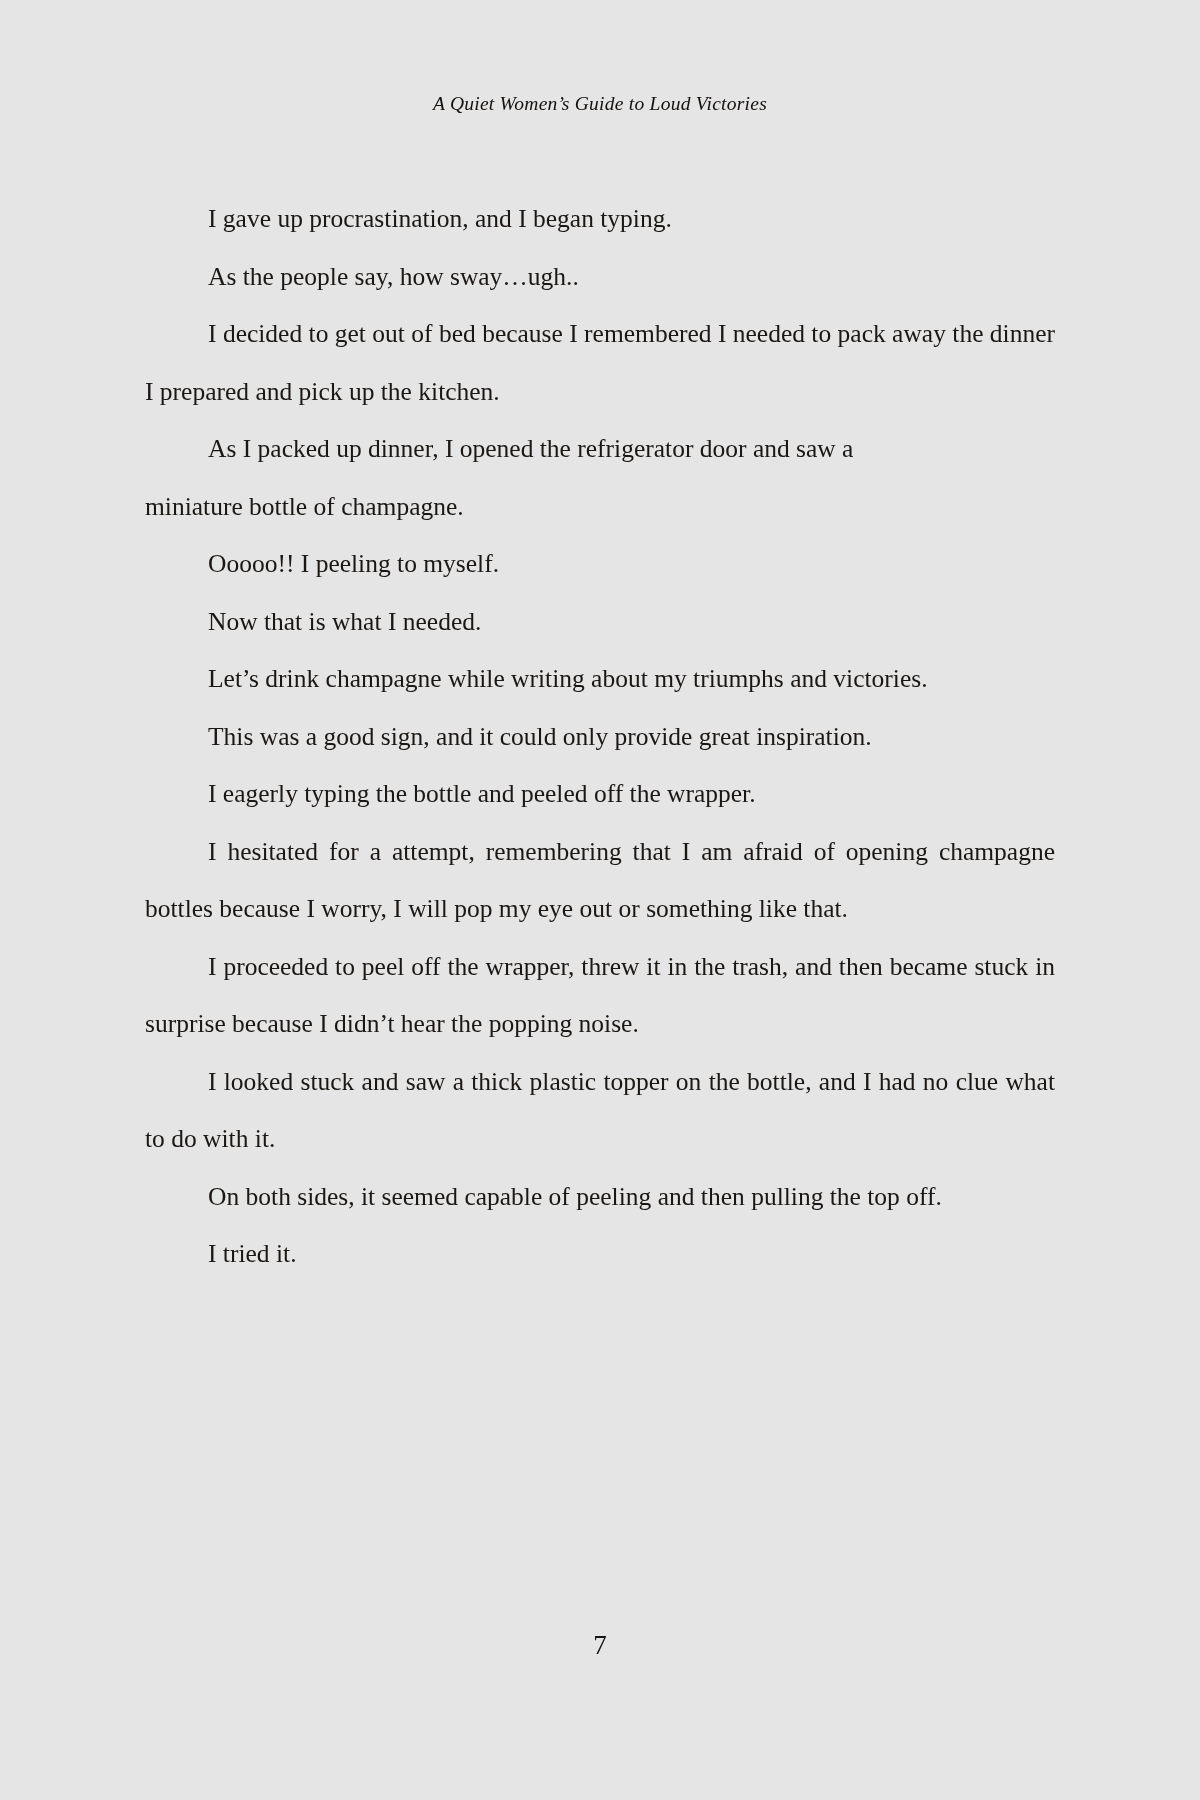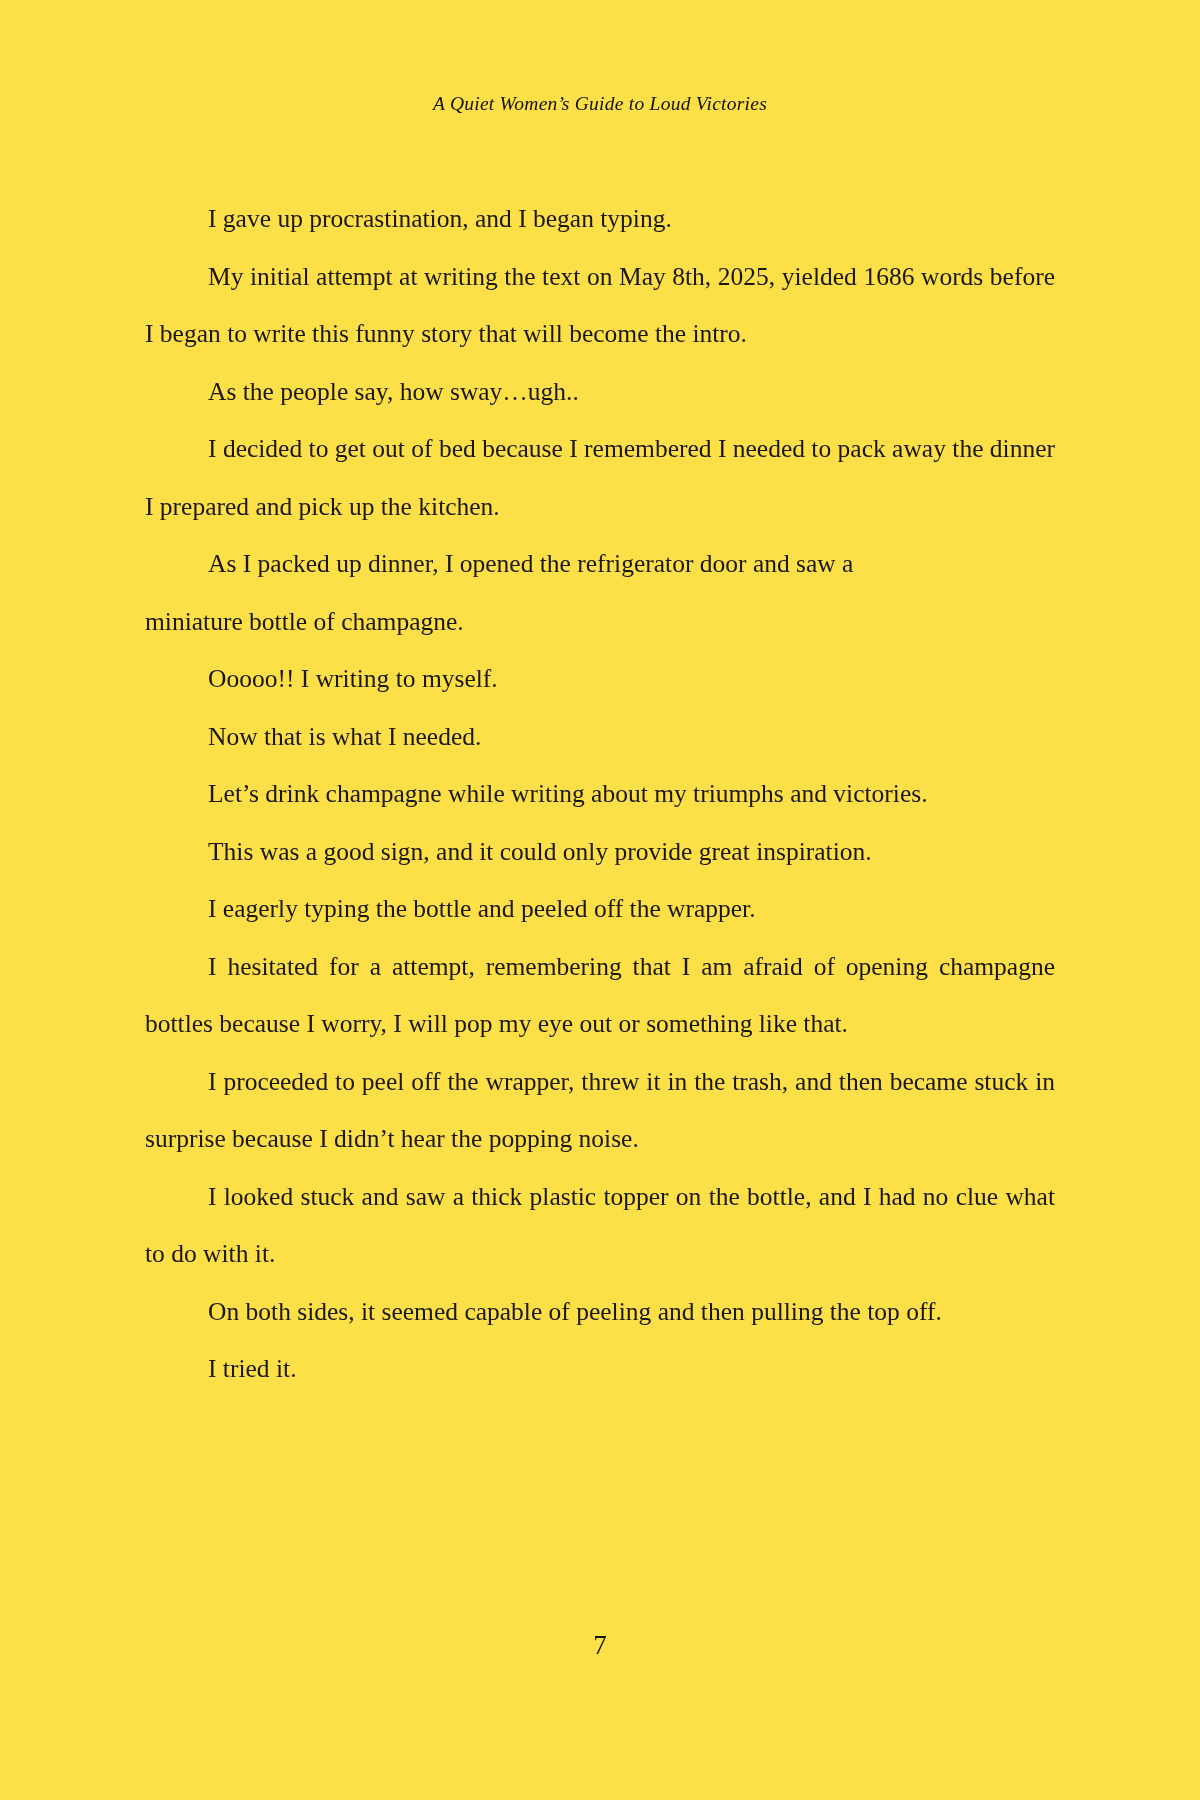--- a/index.html
+++ b/index.html
@@ -13,21 +13,21 @@
     font-family: "Liberation Serif", "DejaVu Serif", serif;
     color: #1a1a1a;
     overflow: hidden;
   }
 
   .page {
     position: relative;
     width: 1200px;
     height: 1800px;
     box-sizing: border-box;
-    background: #fde047;
+    background: #e5e5e5;
   }
 
   
   .running-head {
     position: absolute;
     top: 93px;
     left: 0;
     width: 1200px;
     text-align: center;
     font-style: italic;
@@ -82,26 +82,25 @@
 </head>
 <body>
 
 <div class="page">
 
   <div class="running-head">A Quiet Women’s Guide to Loud Victories</div>
 
   <div class="text-block">
 
     <p class="para short">I gave up procrastination, and I began typing.</p>
-    <p class="para">My initial attempt at writing the text on May 8th, 2025, yielded 1686 words before I began to write this funny story that will become the intro.</p>
     <p class="para short">As the people say, how sway…ugh..</p>
     <p class="para">I decided to get out of bed because I remembered I needed to pack away the dinner I prepared and pick up the kitchen.</p>
     <p class="para short">As I packed up dinner, I opened the refrigerator door and saw a</p>
     <p class="para short cont">miniature bottle of champagne.</p>
-    <p class="para short">Ooooo!! I writing to myself.</p>
+    <p class="para short">Ooooo!! I peeling to myself.</p>
     <p class="para short">Now that is what I needed.</p>
     <p class="para">Let’s drink champagne while writing about my triumphs and victories.</p>
     <p class="para short">This was a good sign, and it could only provide great inspiration.</p>
     <p class="para short">I eagerly typing the bottle and peeled off the wrapper.</p>
     <p class="para">I hesitated for a attempt, remembering that I am afraid of opening champagne bottles because I worry, I will pop my eye out or something like that.</p>
     <p class="para">I proceeded to peel off the wrapper, threw it in the trash, and then became stuck in surprise because I didn’t hear the popping noise.</p>
     <p class="para">I looked stuck and saw a thick plastic topper on the bottle, and I had no clue what to do with it.</p>
     <p class="para">On both sides, it seemed capable of peeling and then pulling the top off.</p>
     <p class="para short">I tried it.</p>
 

